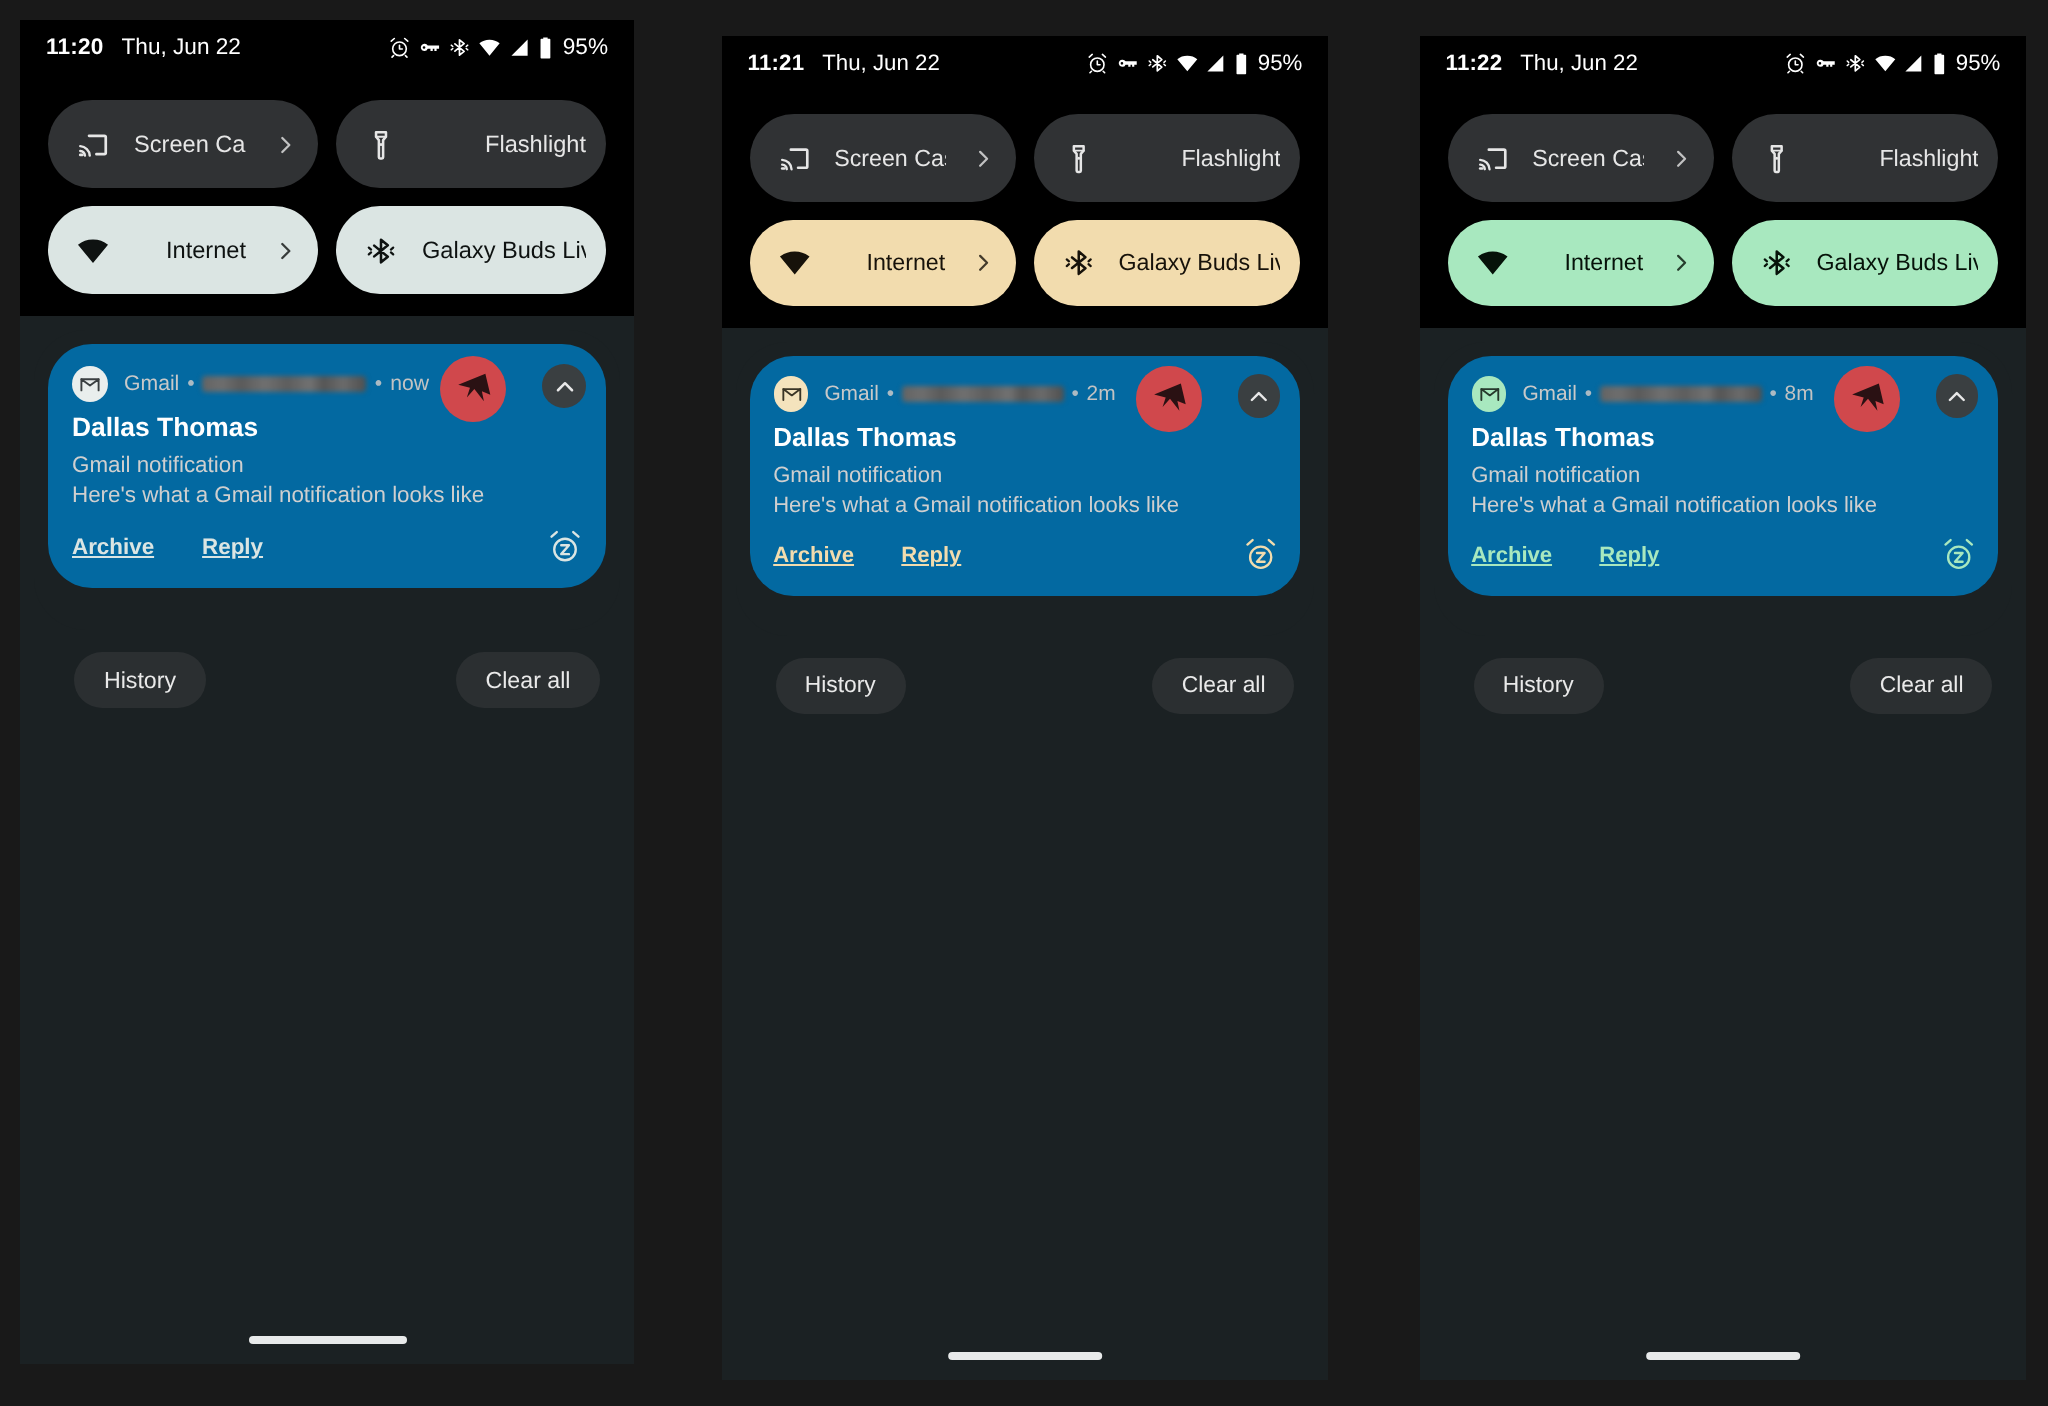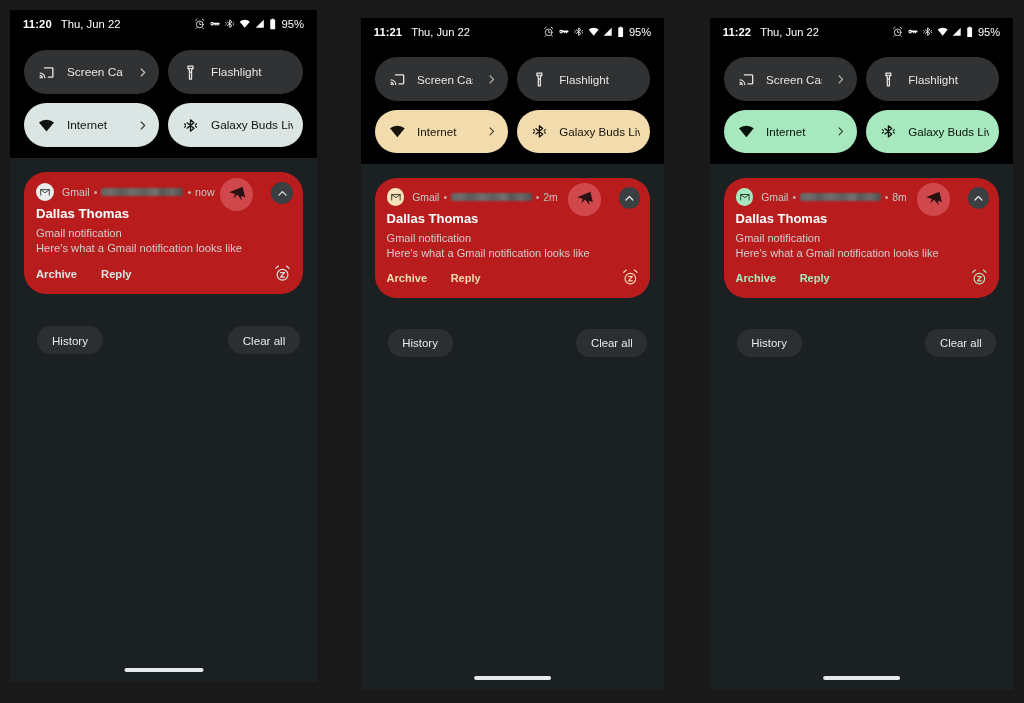--- a/index.html
+++ b/index.html
@@ -2,21 +2,21 @@
 <html><head>
 <meta charset="utf-8">
 <style>
   * { box-sizing: border-box; margin: 0; padding: 0; }
   html, body {
     width: 1024px; height: 703px;
     background: #191919;
     font-family: "Liberation Sans", sans-serif;
     overflow: hidden;
   }
-  .stage { position: relative; width: 1024px; height: 703px; background: #191919; }
+  .stage { position: relative; width: 1024px; height: 703px; background: #191919; text-align: right; }
 
   
   .phone {
     position: absolute;
     background: #000;
     overflow: hidden;
   }
   .phone .qs-bg {
     position: absolute; left: 0; right: 0; top: 0;
     background: #000;
@@ -69,21 +69,21 @@
 
   
   .shade {
     position: absolute;
     background: #1b2123;
     border-radius: 26px;
     z-index: 4;
   }
   .notif {
     position: absolute;
-    background: #b91c1c;
+    background: #0369a1;
     border-radius: 22px;
   }
   .n-head { display: flex; align-items: center; }
   .app-icon {
     border-radius: 50%;
     flex: none;
     display: flex; align-items: center; justify-content: center;
   }
   .app-icon svg { display: block; }
   .n-app { font-weight: 400; }
@@ -106,21 +106,21 @@
   .expand-btn {
     position: absolute;
     border-radius: 50%;
     background: #3a3f41;
     display: flex; align-items: center; justify-content: center;
   }
   .expand-btn svg { display: block; }
   .n-title { color: #fff; font-weight: 600; }
   .n-line { color: #cfcfcf; }
   .n-actions { display: flex; }
-  .n-action { font-weight: 600; cursor: pointer; }
+  .n-action { font-weight: 600; cursor: pointer; text-decoration: underline; }
   .snooze { position: absolute; display: flex; align-items: center; justify-content: center; }
   .snooze svg { display: block; }
 
   
   .foot-btn {
     position: absolute;
     background: #2b2f31;
     color: #e9e9e9;
     border-radius: 999px;
     display: flex; align-items: center; justify-content: center;

